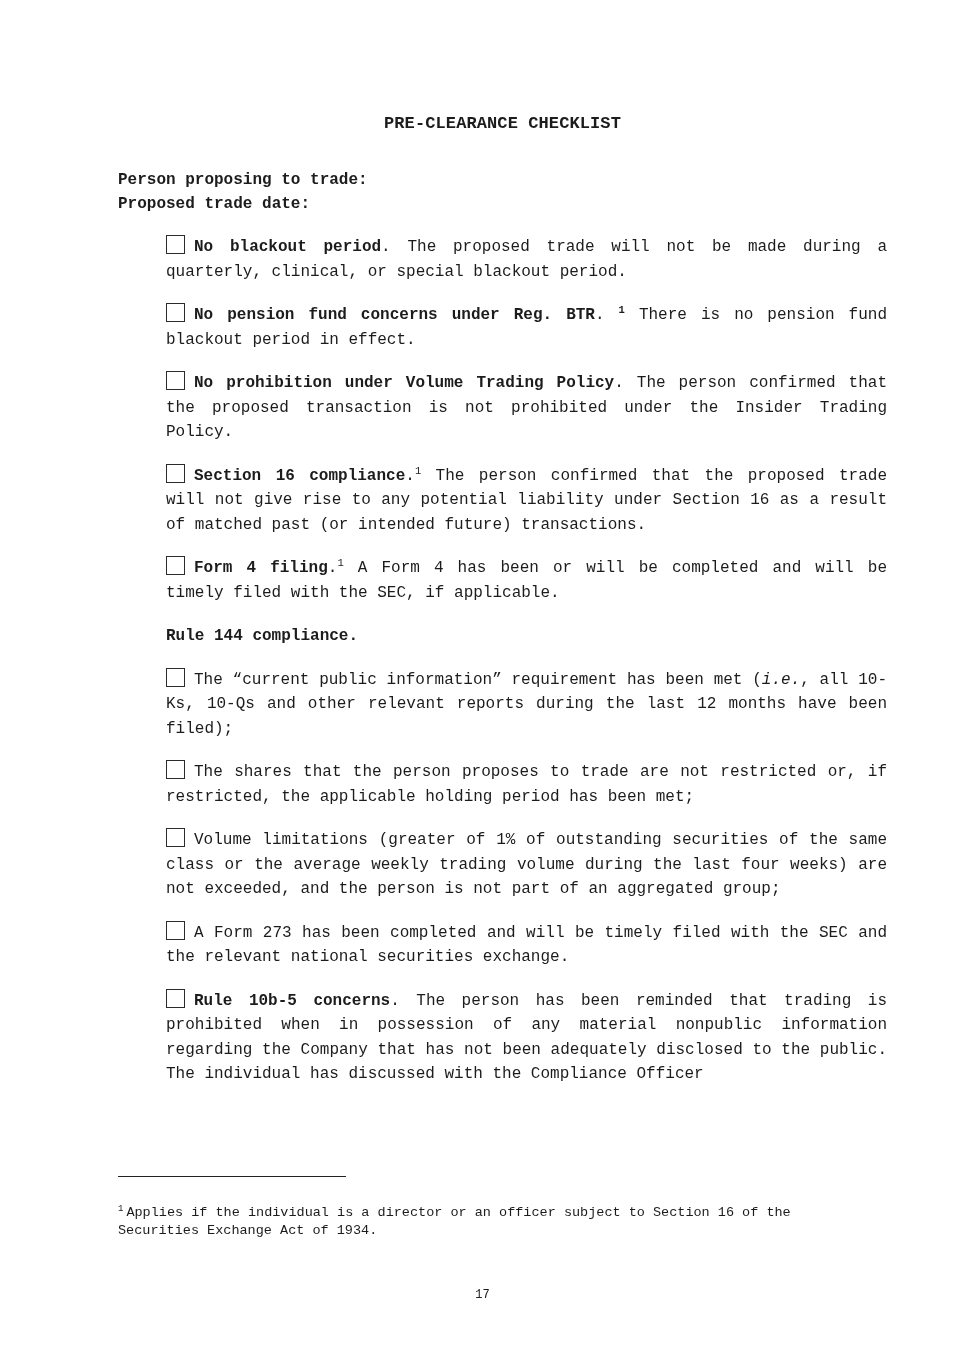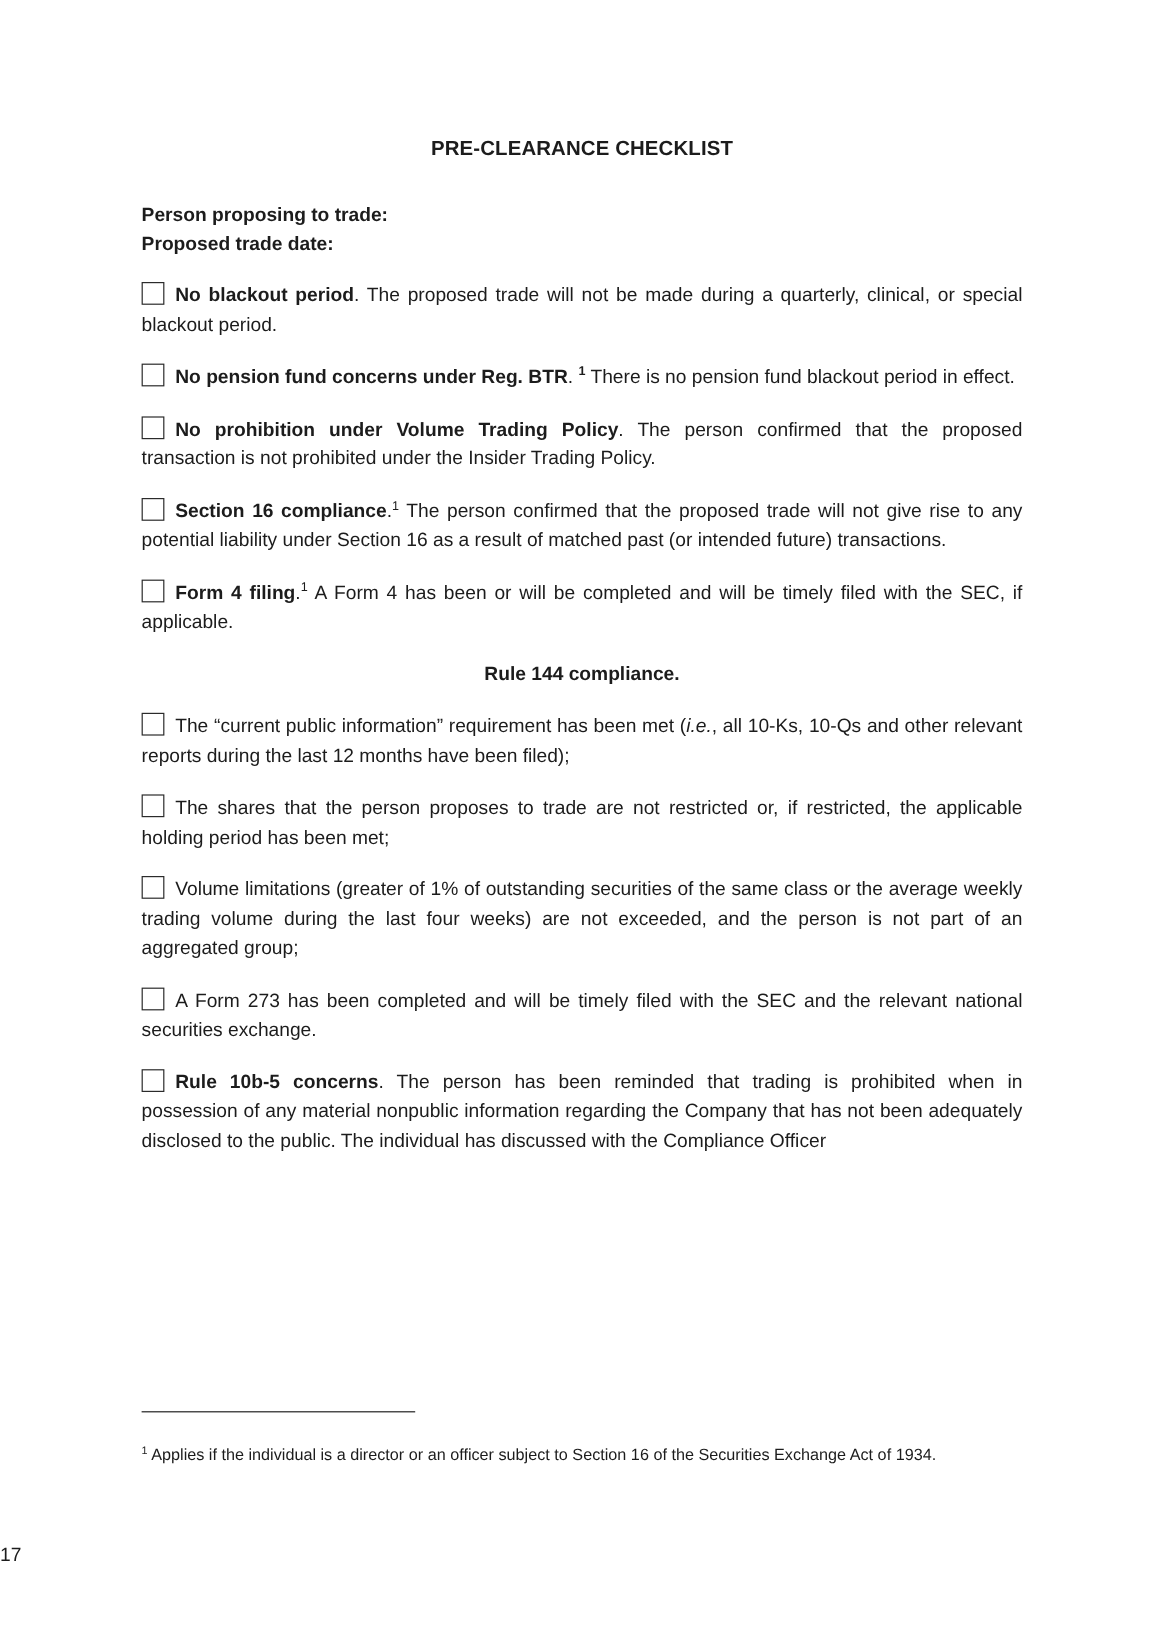--- a/index.html
+++ b/index.html
@@ -6,45 +6,47 @@
   html, body { width: 965px; height: 1365px; }
   body {
     background: #ffffff;
     font-family: "Liberation Sans", sans-serif;
     color: #1c1c1c;
   }
   .page {
     position: relative;
     width: 965px;
     height: 1365px;
-    padding: 112px 113px 0 118px;
+    padding: 112px 78px 0 118px;
     background: #ffffff;
     overflow: hidden;
+    font-family: Liberation Mono, monospace;
   }
   .title {
     text-align: center;
     font-size: 17px;
     font-weight: 700;
     line-height: 24px;
     letter-spacing: 0.1px;
   }
   .fields { margin-top: 32px; }
   .field {
     font-weight: 700;
     font-size: 16px;
     line-height: 24px;
   }
   .para {
     margin-top: 19px;
     font-size: 16px;
     line-height: 24.5px;
     text-align: justify;
+    margin-left: 48px;
   }
   .para.heading {
-    text-align: center;
+    text-align: left;
   }
   .seg.bold { font-weight: 700; }
   .seg.italic { font-style: italic; }
   sup.seg {
     font-size: 10.5px;
     line-height: 0;
   }
   sup.seg.supbold { font-weight: 700; }
   .checkbox {
     display: inline-block;
@@ -74,22 +76,22 @@
   .fn-marker {
     font-size: 9px;
     line-height: 0;
     margin-right: 3px;
   }
   .page-num {
     position: absolute;
     left: 0;
     top: 1288px;
     width: 100%;
-    text-align: left;
-    font-size: 16px;
+    text-align: center;
+    font-size: 12px;
   }
 </style>
 </head>
 <body>
 
 <div class="page">
 
   <h1 class="title">PRE-CLEARANCE CHECKLIST</h1>
 
   <div class="fields">

